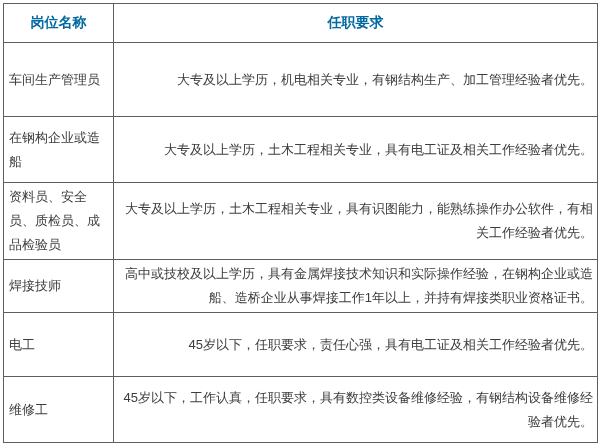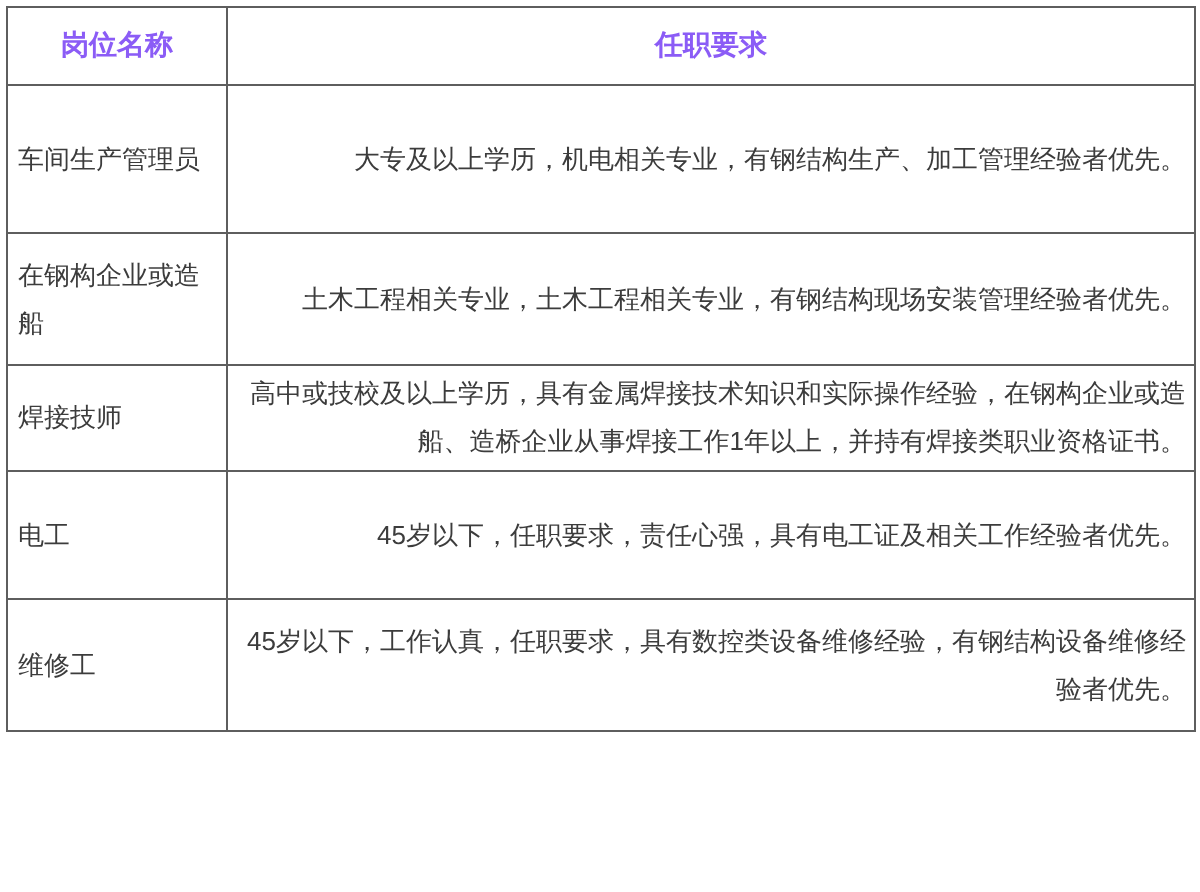--- a/index.html
+++ b/index.html
@@ -36,21 +36,21 @@
   tr.row-2 { height: 66px; }
   tr.row-3 { height: 75px; }
   tr.row-4 { height: 53px; }
   tr.row-5 { height: 64px; }
   tr.row-6 { height: 66px; }
   th.header-cell {
     font-weight: bold;
     font-size: 14px;
     text-align: center;
     vertical-align: middle;
-    color: #8b5cf6;
+    color: #0369a1;
   }
   td.position-cell {
     text-align: left;
     vertical-align: middle;
     padding: 2px 5px;
     line-height: 24px;
   }
   td.requirements-cell {
     text-align: right;
     vertical-align: middle;
@@ -69,23 +69,27 @@
         <th class="header-cell col-requirements">任职要求</th>
       </tr>
 
       <tr class="row-1">
         <td class="position-cell">车间生产管理员</td>
         <td class="requirements-cell">大专及以上学历，机电相关专业，有钢结构生产、加工管理经验者优先。</td>
       </tr>
 
       <tr class="row-2">
         <td class="position-cell">在钢构企业或造船</td>
-        <td class="requirements-cell">土木工程相关专业，土木工程相关专业，有钢结构现场安装管理经验者优先。</td>
+        <td class="requirements-cell">大专及以上学历，土木工程相关专业，具有电工证及相关工作经验者优先。</td>
       </tr>
 
+      <tr class="row-3">
+        <td class="position-cell">资料员、安全员、质检员、成品检验员</td>
+        <td class="requirements-cell">大专及以上学历，土木工程相关专业，具有识图能力，能熟练操作办公软件，有相关工作经验者优先。</td>
+      </tr>
 
       <tr class="row-4">
         <td class="position-cell">焊接技师</td>
         <td class="requirements-cell">高中或技校及以上学历，具有金属焊接技术知识和实际操作经验，在钢构企业或造船、造桥企业从事焊接工作1年以上，并持有焊接类职业资格证书。</td>
       </tr>
 
       <tr class="row-5">
         <td class="position-cell">电工</td>
         <td class="requirements-cell">45岁以下，任职要求，责任心强，具有电工证及相关工作经验者优先。</td>
       </tr>

